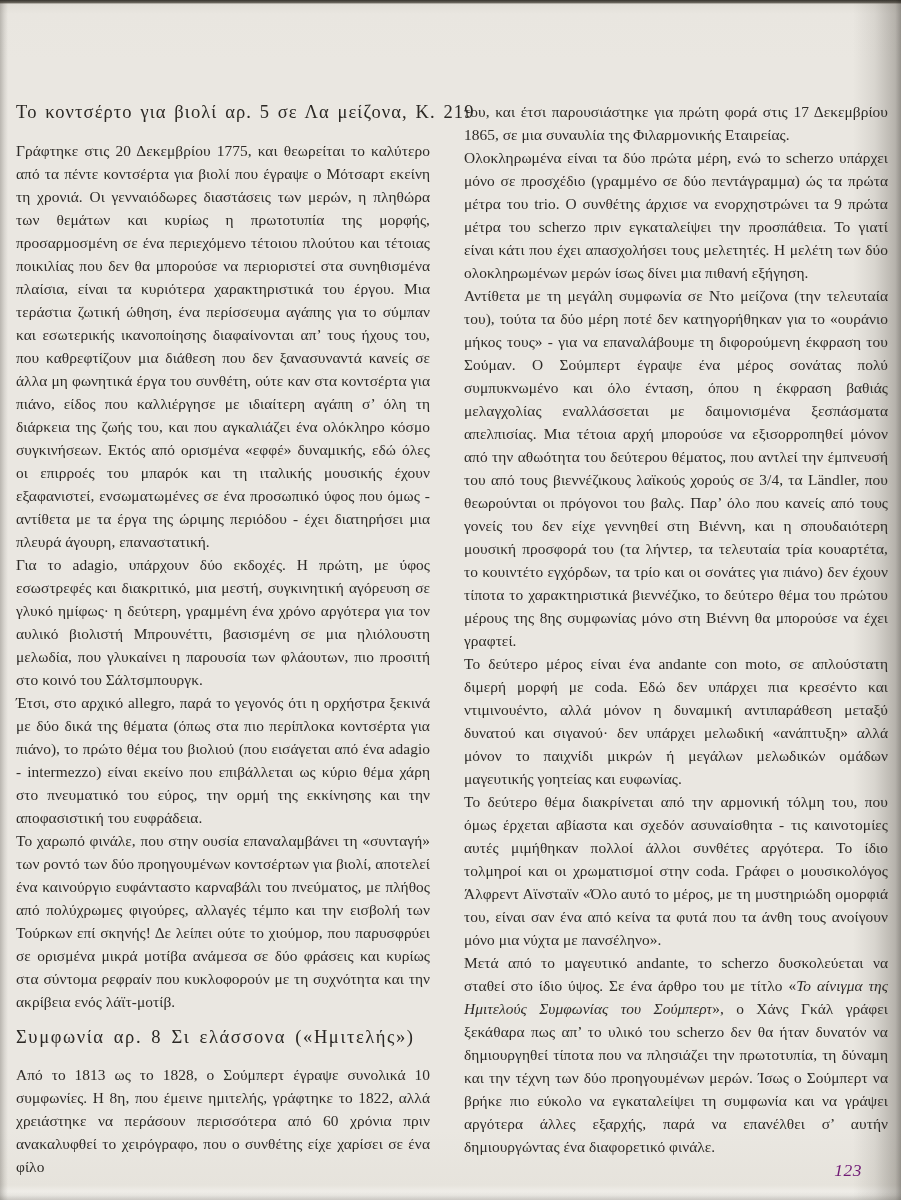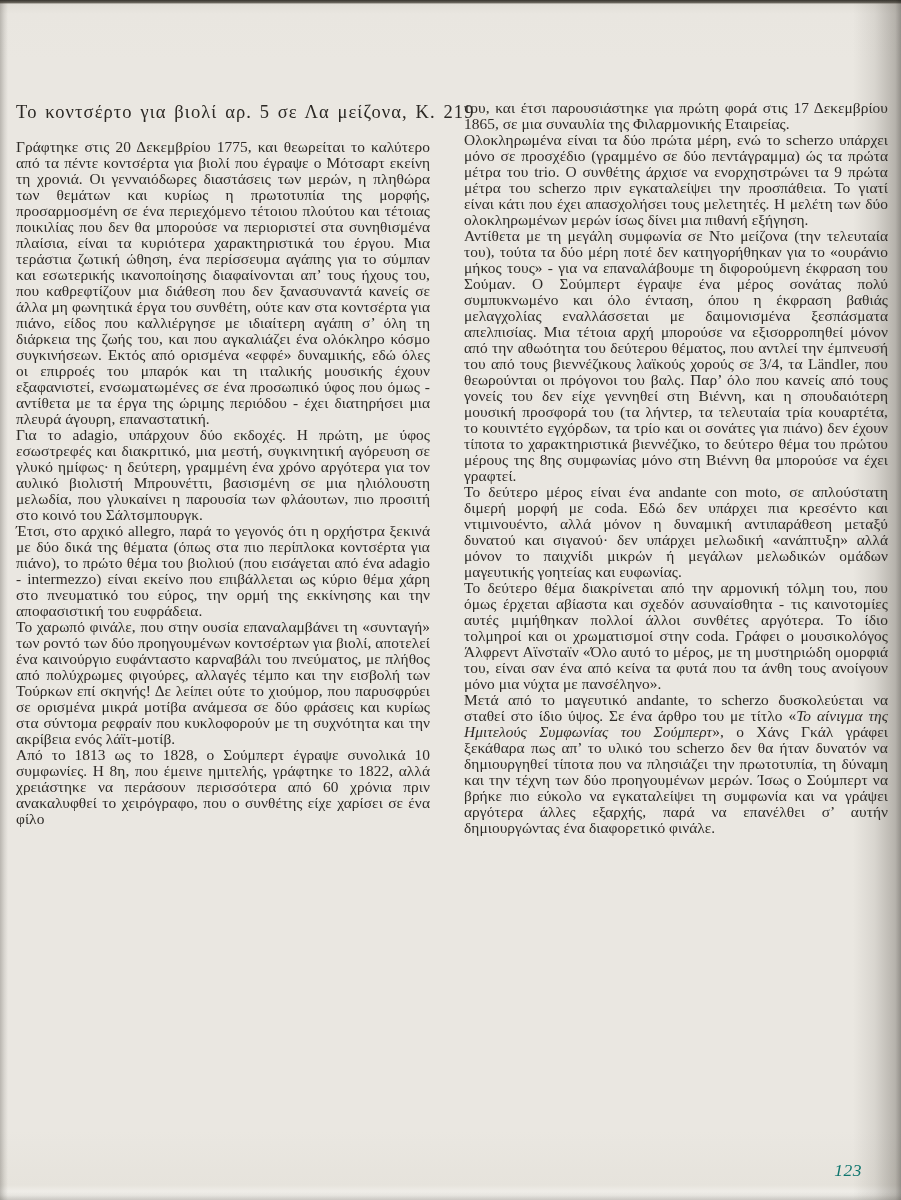--- a/index.html
+++ b/index.html
@@ -49,53 +49,54 @@
     word-spacing: 2px;
     white-space: nowrap;
     margin: 0;
   }
   .heading-top { margin: 2px 0 16px 0; }
   .heading-mid { margin: 14px 0 15px 0; letter-spacing: 1.6px; word-spacing: 3px; }
 
   .body-para {
     margin: 0;
     font-size: 15.4px;
-    line-height: 16px;
+    line-height: 23px;
     text-align: justify;
     letter-spacing: 0.05px;
     color: #2d2a26;
   }
   .italic { font-style: italic; }
 
   .page-number {
     position: absolute;
     right: 39px;
     bottom: 19px;
     font-size: 17.5px;
     font-style: italic;
-    color: #0f766e;
+    color: #701a75;
     letter-spacing: 0.5px;
   }
 </style>
 </head>
 <body>
 
 <div class="scan-top-edge"></div>
 <div class="scan-left-edge"></div>
 <div class="scan-right-edge"></div>
 <div class="scan-bottom-edge"></div>
 
 <div class="column column-left">
   <h2 class="section-heading heading-top">Το κοντσέρτο για βιολί αρ. 5 σε Λα μείζονα, Κ. 219</h2>
   <div>
       <p class="body-para"><span>Γράφτηκε στις 20 Δεκεμβρίου 1775, και θεωρείται το καλύτερο από τα πέντε κοντσέρτα για βιολί που έγραψε ο Μότσαρτ εκείνη τη χρονιά. Οι γενναιόδωρες διαστάσεις των μερών, η πληθώρα των θεμάτων και κυρίως η πρωτοτυπία της μορφής, προσαρμοσμένη σε ένα περιεχόμενο τέτοιου πλούτου και τέτοιας ποικιλίας που δεν θα μπορούσε να περιοριστεί στα συνηθισμένα πλαίσια, είναι τα κυριότερα χαρακτηριστικά του έργου. Μια τεράστια ζωτική ώθηση, ένα περίσσευμα αγάπης για το σύμπαν και εσωτερικής ικανοποίησης διαφαίνονται απ’ τους ήχους του, που καθρεφτίζουν μια διάθεση που δεν ξανασυναντά κανείς σε άλλα μη φωνητικά έργα του συνθέτη, ούτε καν στα κοντσέρτα για πιάνο, είδος που καλλιέργησε με ιδιαίτερη αγάπη σ’ όλη τη διάρκεια της ζωής του, και που αγκαλιάζει ένα ολόκληρο κόσμο συγκινήσεων. Εκτός από ορισμένα «εφφέ» δυναμικής, εδώ όλες οι επιρροές του μπαρόκ και τη ιταλικής μουσικής έχουν εξαφανιστεί, ενσωματωμένες σε ένα προσωπικό ύφος που όμως - αντίθετα με τα έργα της ώριμης περιόδου - έχει διατηρήσει μια πλευρά άγουρη, επαναστατική.</span></p>
       <p class="body-para"><span>Για το adagio, υπάρχουν δύο εκδοχές. Η πρώτη, με ύφος εσωστρεφές και διακριτικό, μια μεστή, συγκινητική αγόρευση σε γλυκό ημίφως· η δεύτερη, γραμμένη ένα χρόνο αργότερα για τον αυλικό βιολιστή Μπρουνέττι, βασισμένη σε μια ηλιόλουστη μελωδία, που γλυκαίνει η παρουσία των φλάουτων, πιο προσιτή στο κοινό του Σάλτσμπουργκ.</span></p>
       <p class="body-para"><span>Έτσι, στο αρχικό allegro, παρά το γεγονός ότι η ορχήστρα ξεκινά με δύο δικά της θέματα (όπως στα πιο περίπλοκα κοντσέρτα για πιάνο), το πρώτο θέμα του βιολιού (που εισάγεται από ένα adagio - intermezzo) είναι εκείνο που επιβάλλεται ως κύριο θέμα χάρη στο πνευματικό του εύρος, την ορμή της εκκίνησης και την αποφασιστική του ευφράδεια.</span></p>
       <p class="body-para"><span>Το χαρωπό φινάλε, που στην ουσία επαναλαμβάνει τη «συνταγή» των ροντό των δύο προηγουμένων κοντσέρτων για βιολί, αποτελεί ένα καινούργιο ευφάνταστο καρναβάλι του πνεύματος, με πλήθος από πολύχρωμες φιγούρες, αλλαγές τέμπο και την εισβολή των Τούρκων επί σκηνής! Δε λείπει ούτε το χιούμορ, που παρυσφρύει σε ορισμένα μικρά μοτίβα ανάμεσα σε δύο φράσεις και κυρίως στα σύντομα ρεφραίν που κυκλοφορούν με τη συχνότητα και την ακρίβεια ενός λάϊτ-μοτίβ.</span></p>
     </div>
+  <h2 class="section-heading heading-mid">Συμφωνία αρ. 8 Σι ελάσσονα («Ημιτελής»)</h2>
   <div>
       <p class="body-para"><span>Από το 1813 ως το 1828, ο Σούμπερτ έγραψε συνολικά 10 συμφωνίες. Η 8η, που έμεινε ημιτελής, γράφτηκε το 1822, αλλά χρειάστηκε να περάσουν περισσότερα από 60 χρόνια πριν ανακαλυφθεί το χειρόγραφο, που ο συνθέτης είχε χαρίσει σε ένα φίλο</span></p>
     </div>
 </div>
 
 <div class="column column-right">
   <div>
       <p class="body-para"><span>του, και έτσι παρουσιάστηκε για πρώτη φορά στις 17 Δεκεμβρίου 1865, σε μια συναυλία της Φιλαρμονικής Εταιρείας.</span></p>
       <p class="body-para"><span>Ολοκληρωμένα είναι τα δύο πρώτα μέρη, ενώ το scherzo υπάρχει μόνο σε προσχέδιο (γραμμένο σε δύο πεντάγραμμα) ώς τα πρώτα μέτρα του trio. Ο συνθέτης άρχισε να ενορχηστρώνει τα 9 πρώτα μέτρα του scherzo πριν εγκαταλείψει την προσπάθεια. Το γιατί είναι κάτι που έχει απασχολήσει τους μελετητές. Η μελέτη των δύο ολοκληρωμένων μερών ίσως δίνει μια πιθανή εξήγηση.</span></p>
       <p class="body-para"><span>Αντίθετα με τη μεγάλη συμφωνία σε Ντο μείζονα (την τελευταία του), τούτα τα δύο μέρη ποτέ δεν κατηγορήθηκαν για το «ουράνιο μήκος τους» - για να επαναλάβουμε τη διφορούμενη έκφραση του Σούμαν. Ο Σούμπερτ έγραψε ένα μέρος σονάτας πολύ συμπυκνωμένο και όλο ένταση, όπου η έκφραση βαθιάς μελαγχολίας εναλλάσσεται με δαιμονισμένα ξεσπάσματα απελπισίας. Μια τέτοια αρχή μπορούσε να εξισορροπηθεί μόνον από την αθωότητα του δεύτερου θέματος, που αντλεί την έμπνευσή του από τους βιεννέζικους λαϊκούς χορούς σε 3/4, τα Ländler, που θεωρούνται οι πρόγονοι του βαλς. Παρ’ όλο που κανείς από τους γονείς του δεν είχε γεννηθεί στη Βιέννη, και η σπουδαιότερη μουσική προσφορά του (τα λήντερ, τα τελευταία τρία κουαρτέτα, το κουιντέτο εγχόρδων, τα τρίο και οι σονάτες για πιάνο) δεν έχουν τίποτα το χαρακτηριστικά βιεννέζικο, το δεύτερο θέμα του πρώτου μέρους της 8ης συμφωνίας μόνο στη Βιέννη θα μπορούσε να έχει γραφτεί.</span></p>

